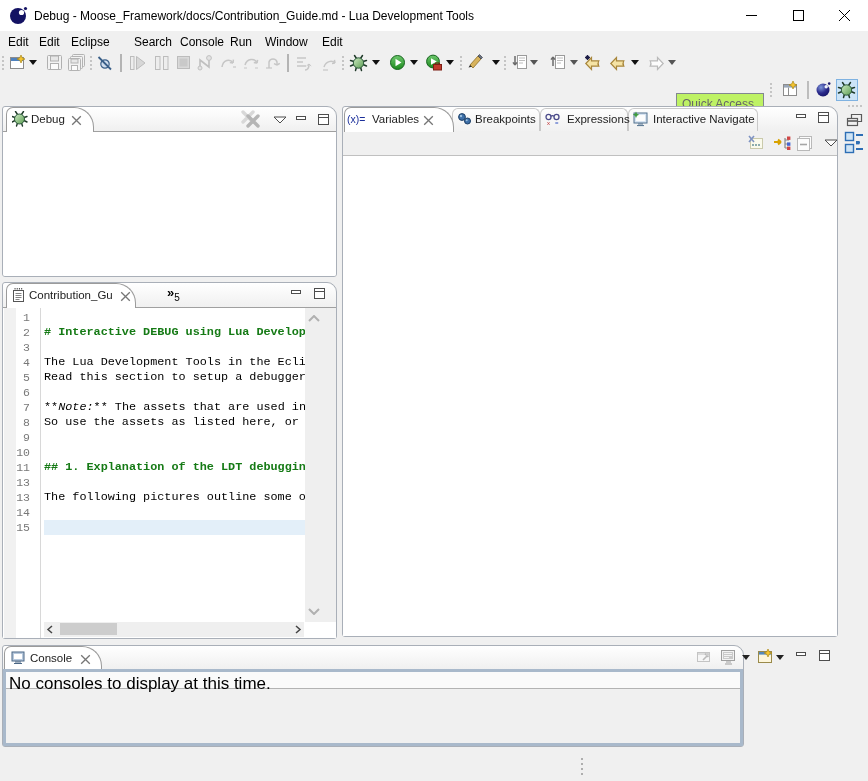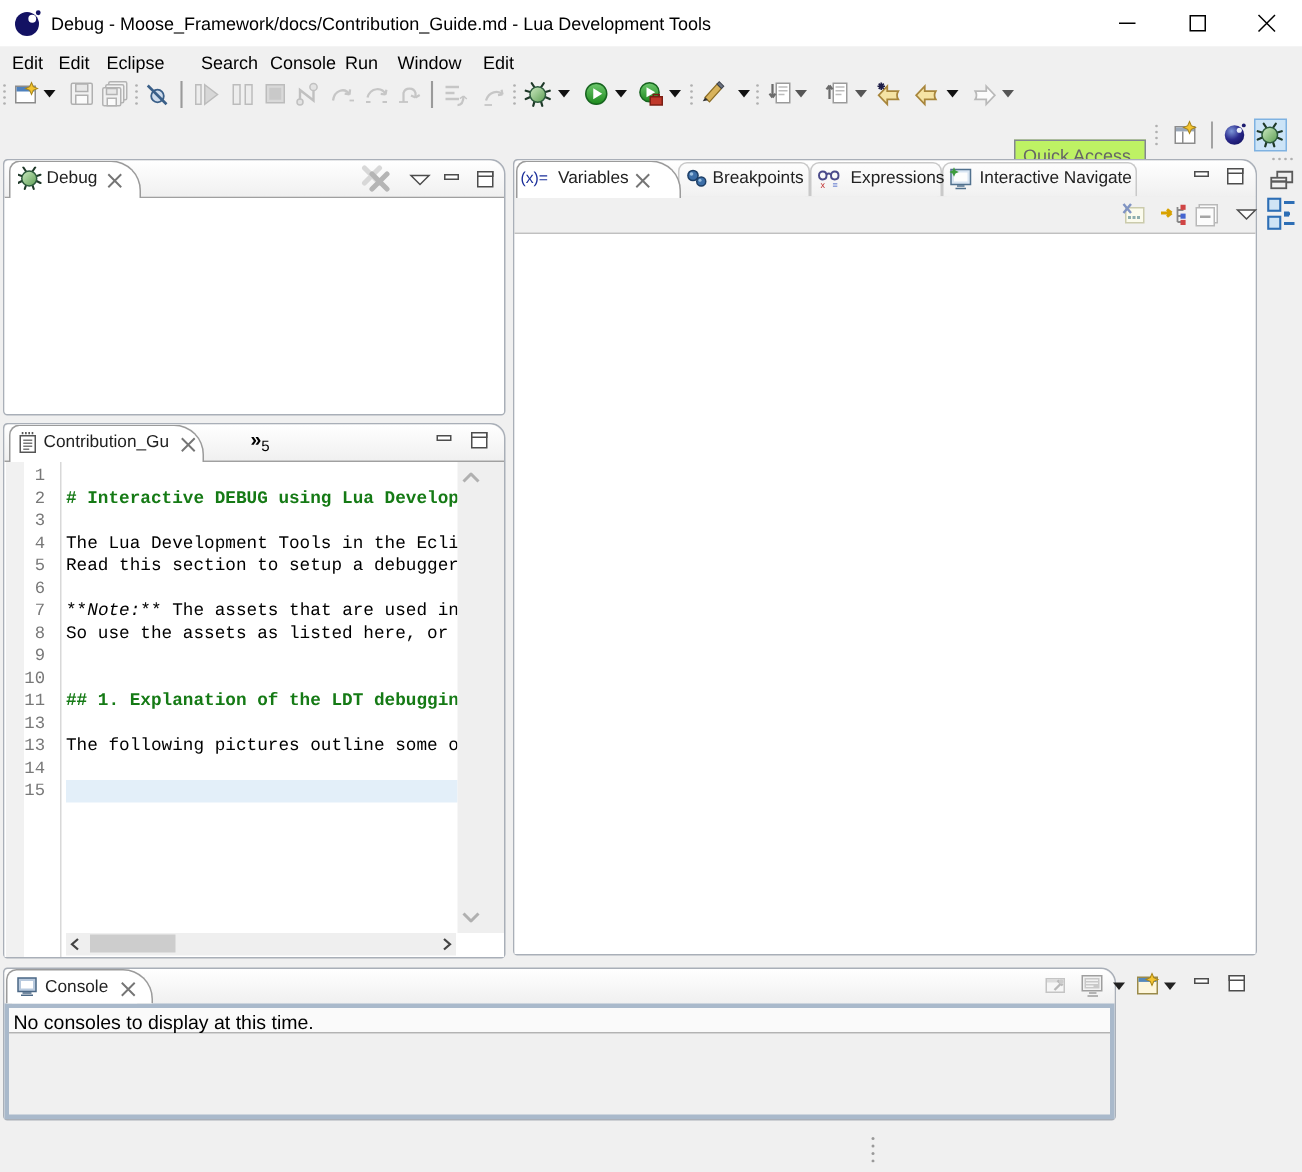--- a/index.html
+++ b/index.html
@@ -52,21 +52,21 @@
 #vars-toolbar { position:absolute; left:0; top:24px; right:0; height:24px; background:#f0f0f0; }
 .inactive-tab { position:absolute; top:1px; height:23px; border:1px solid #c9c9c9; border-bottom:none; border-radius:6px 6px 0 0; background:linear-gradient(#fdfdfd,#f1f1f1); }
 
 
 #rstrip { left:844px; top:104px; width:22px; height:536px; }
 
 
 #console-panel { left:2px; top:645px; width:742px; height:102px; }
 #console-content { position:absolute; left:0; top:23px; right:0; bottom:0; background:#f0f0f0; border:3px solid #a9b9cb; }
 #console-row1 { position:absolute; left:0; top:0; right:0; height:17px; background:#fafafa; border-bottom:1px solid #b3b3b3; }
-#console-row1 span { position:absolute; left:3px; top:2px; font-size:13px; }
+#console-row1 span { position:absolute; left:3px; top:2px; font-size:17px; }
 
 
 .wicon { position:absolute; }
 
 svg { display:block; }
 .icon { position:absolute; z-index:5; }
 </style>
 </head>
 <body>
 

